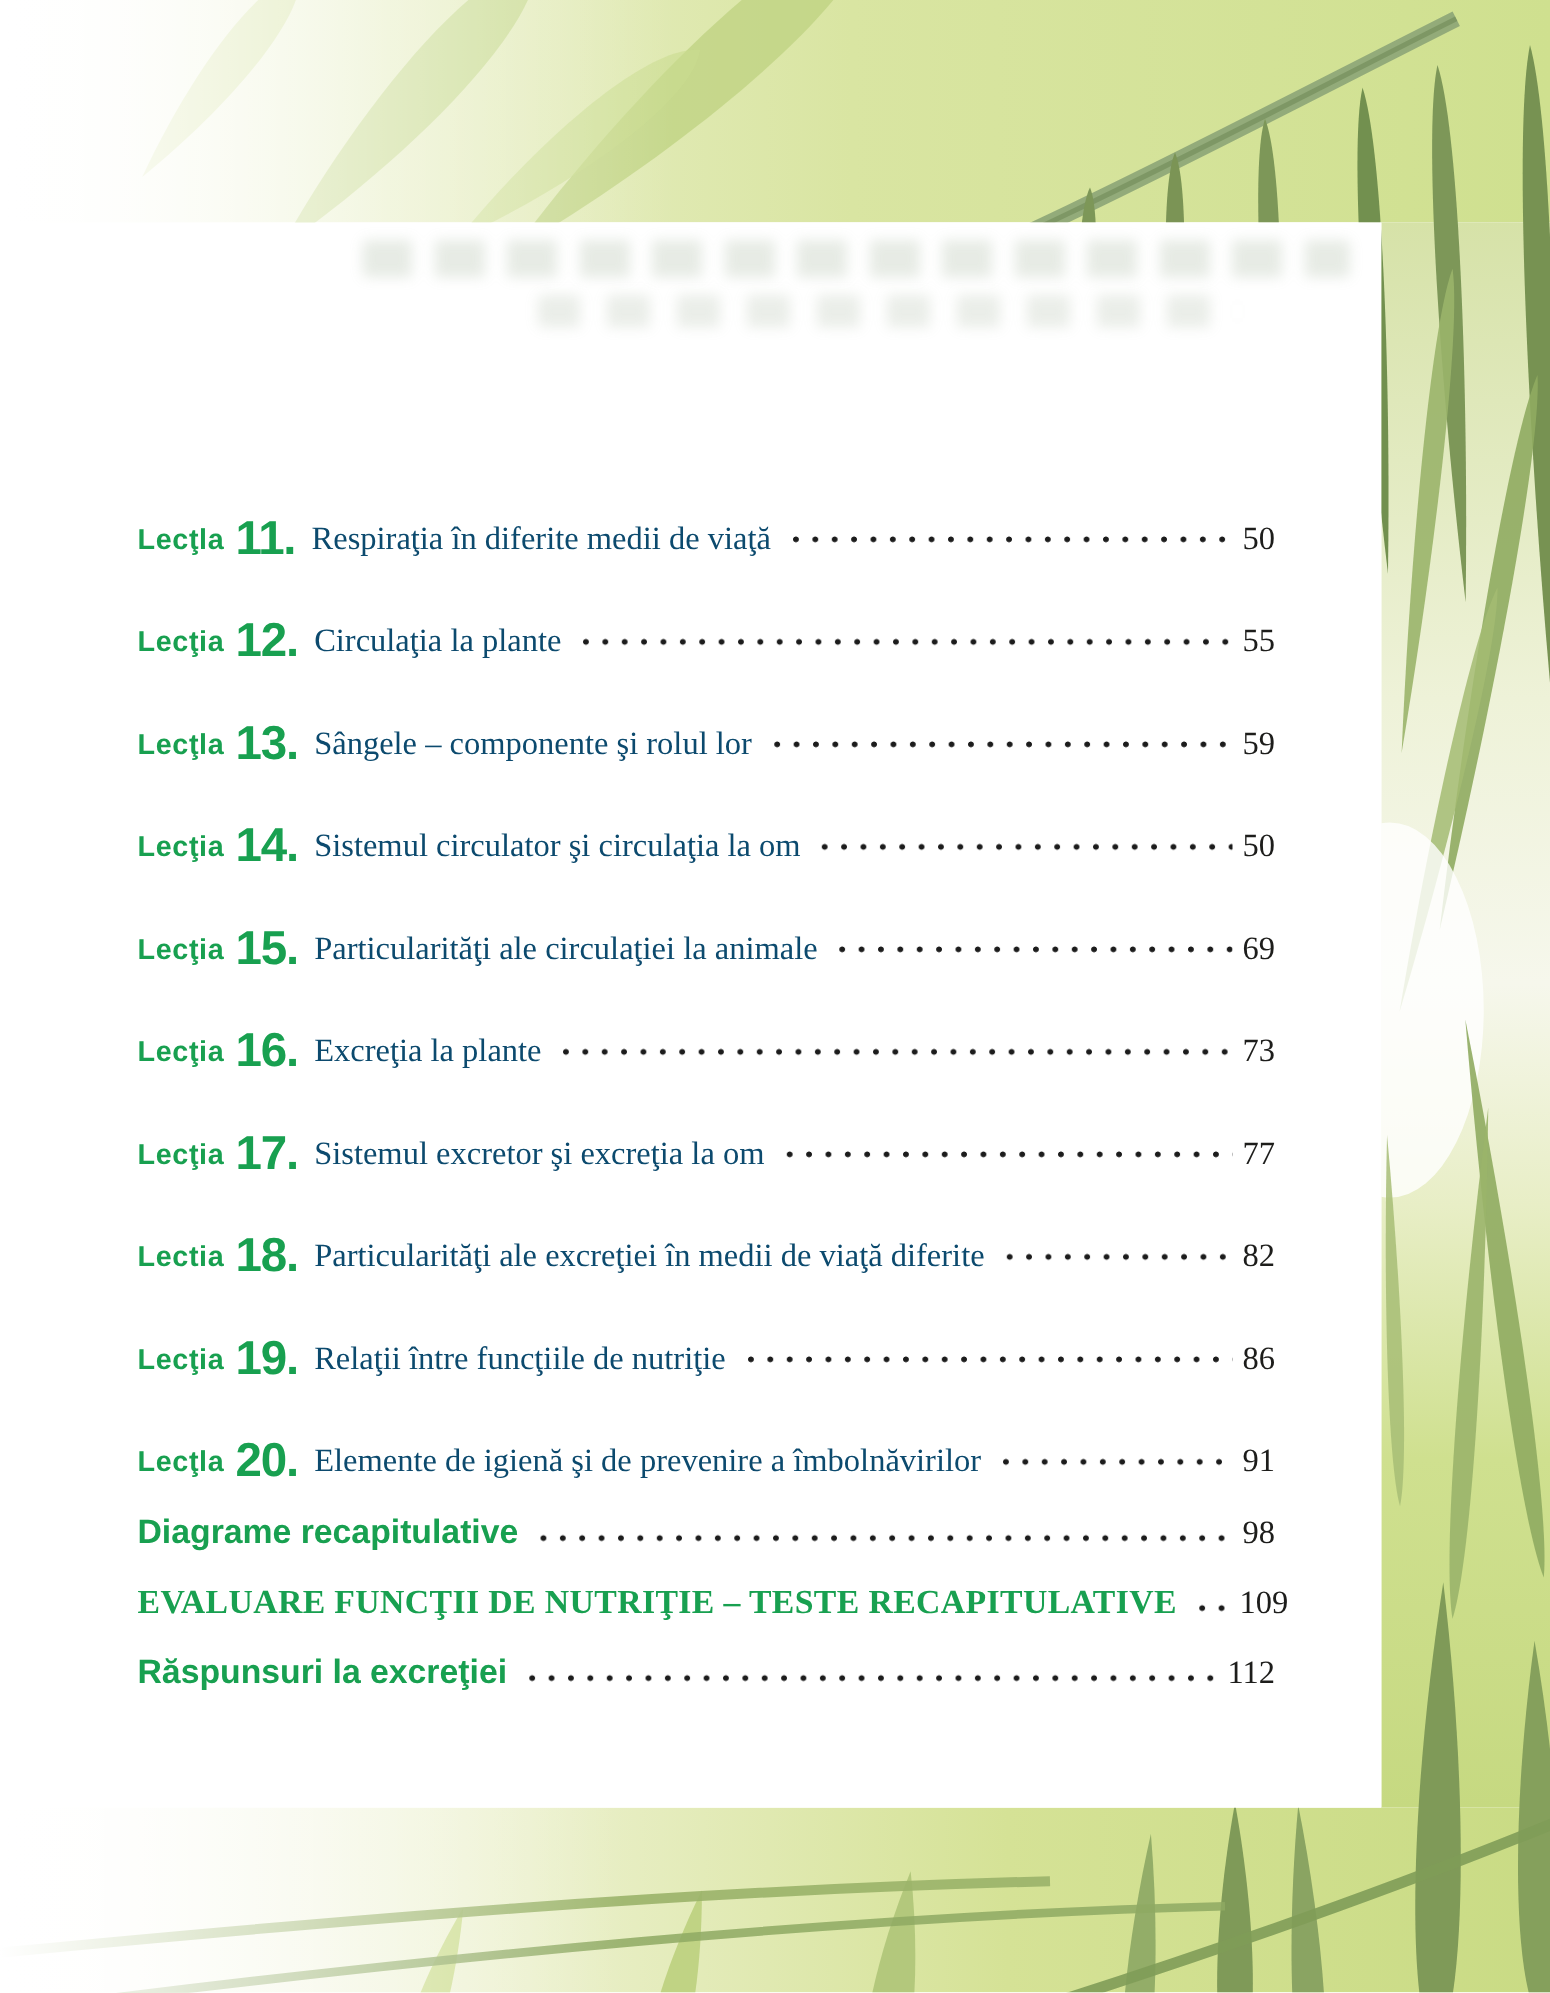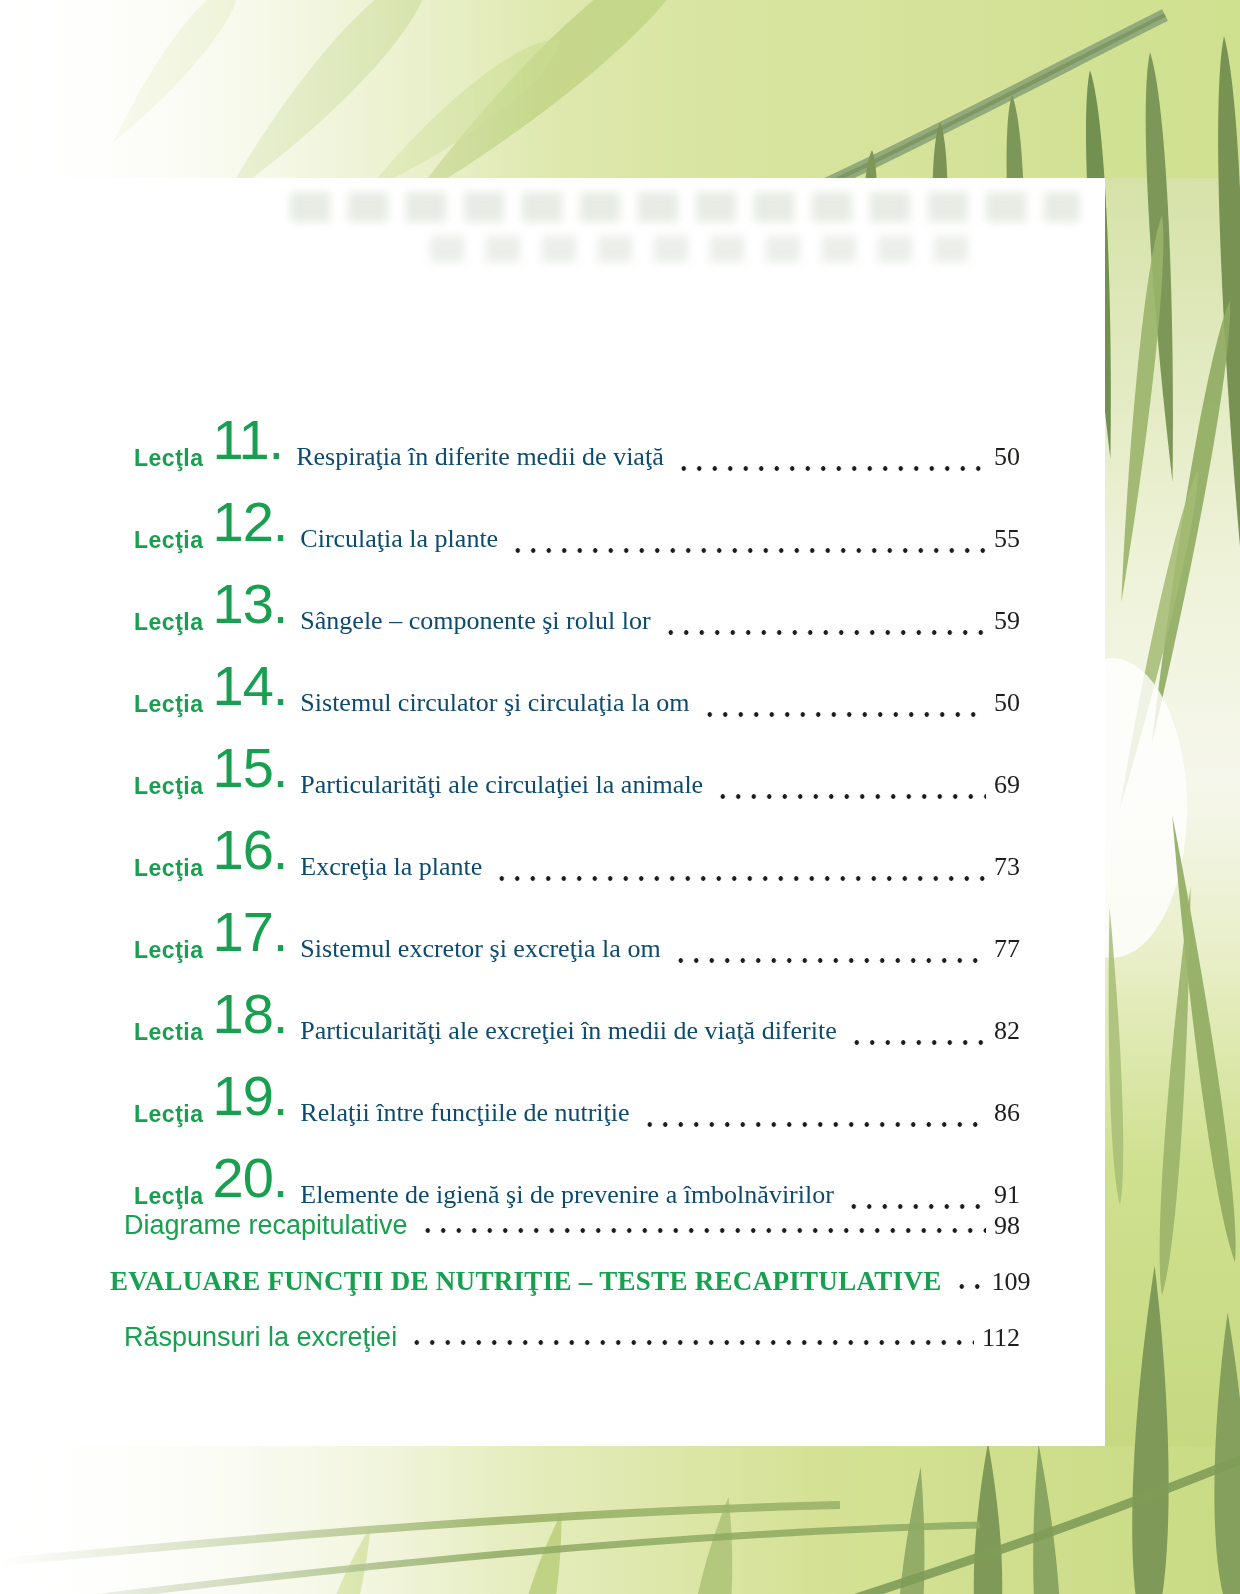--- a/index.html
+++ b/index.html
@@ -19,44 +19,44 @@
   
   .ghost-line{position:absolute;filter:blur(5px);opacity:.38;border-radius:4px;}
   .ghost-line.l1{left:290px;top:14px;width:790px;height:30px;
     background:repeating-linear-gradient(90deg, rgba(158,176,150,.65) 0 40px, transparent 40px 58px);}
   .ghost-line.l2{left:430px;top:58px;width:560px;height:26px;
     background:repeating-linear-gradient(90deg, rgba(165,180,158,.6) 0 34px, transparent 34px 56px);}
 
   
   .toc{position:absolute;left:0;top:0;width:100%;height:100%;
        padding:212px 85px 0 110px;box-sizing:border-box;}
-  .lesson-row{display:flex;align-items:flex-end;height:82px;white-space:nowrap;margin-left:24px;}
+  .lesson-row{display:flex;align-items:center;height:82px;white-space:nowrap;}
   .lesson-label{
     font-family:"Liberation Sans", sans-serif;font-weight:bold;
     font-size:23px;color:var(--accent);letter-spacing:.5px;
   }
   .lesson-num{
-    font-family:"Liberation Sans", sans-serif;font-weight:normal;
-    font-size:56px;color:var(--accent);letter-spacing:-1px;
+    font-family:"Liberation Sans", sans-serif;font-weight:bold;
+    font-size:38px;color:var(--accent);letter-spacing:-1px;
     margin-left:9px;margin-right:13px;
   }
   .lesson-title{
     font-family:"Liberation Serif", serif;font-size:26px;color:#0c4a6e;
   }
   .leader{
     flex:1;height:7px;margin:0 8px 0 12px;min-width:30px;
     background-image:radial-gradient(circle, #1c1c1c 2px, transparent 2.6px);
     background-size:15.5px 7px;background-repeat:repeat-x;background-position:left bottom;
   }
   .page-num{font-family:Liberation Serif, serif;font-size:26px;color:#1d1d1b;}
 
   .extra-row{display:flex;align-items:baseline;height:56px;white-space:nowrap;}
   .extra-title-sans{
-    font-family:"Liberation Sans", sans-serif;font-weight:normal;
-    font-size:27px;color:var(--accent);margin-left:14px;
+    font-family:"Liberation Sans", sans-serif;font-weight:bold;
+    font-size:27px;color:var(--accent);
   }
   .extra-title-serif{
     font-family:"Liberation Serif", serif;font-weight:bold;
     font-size:27px;color:var(--accent);letter-spacing:.3px;
   }
   :root{--accent:#18a050;}
 </style>
 </head>
 <body>
 

